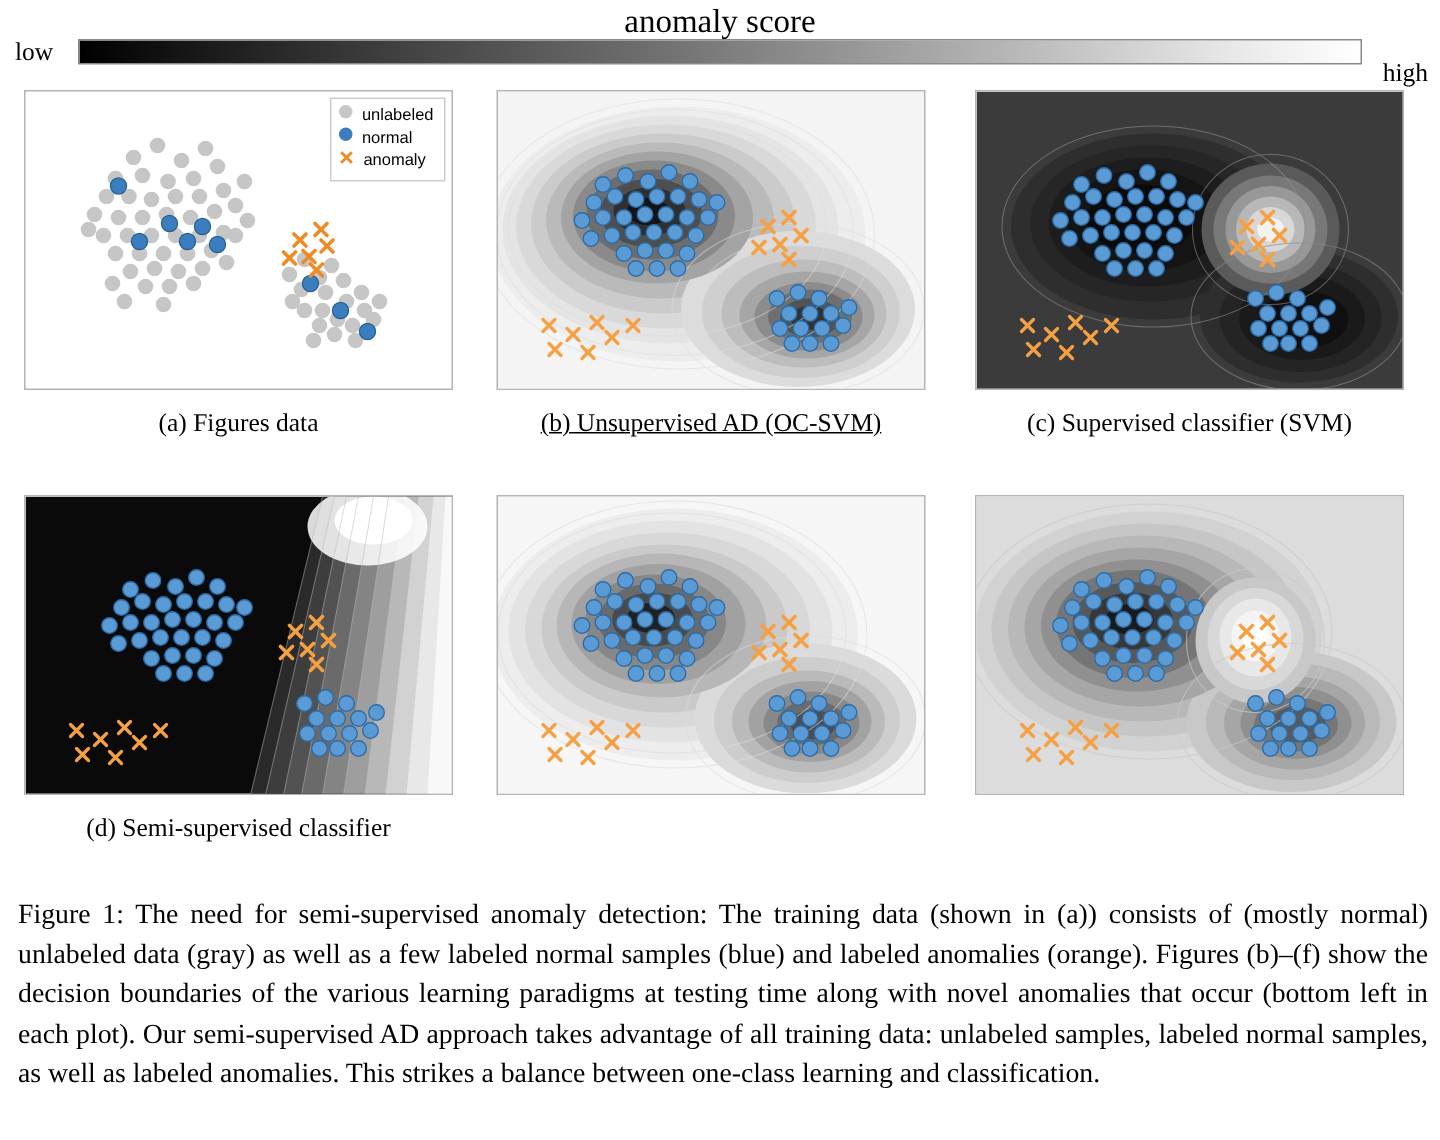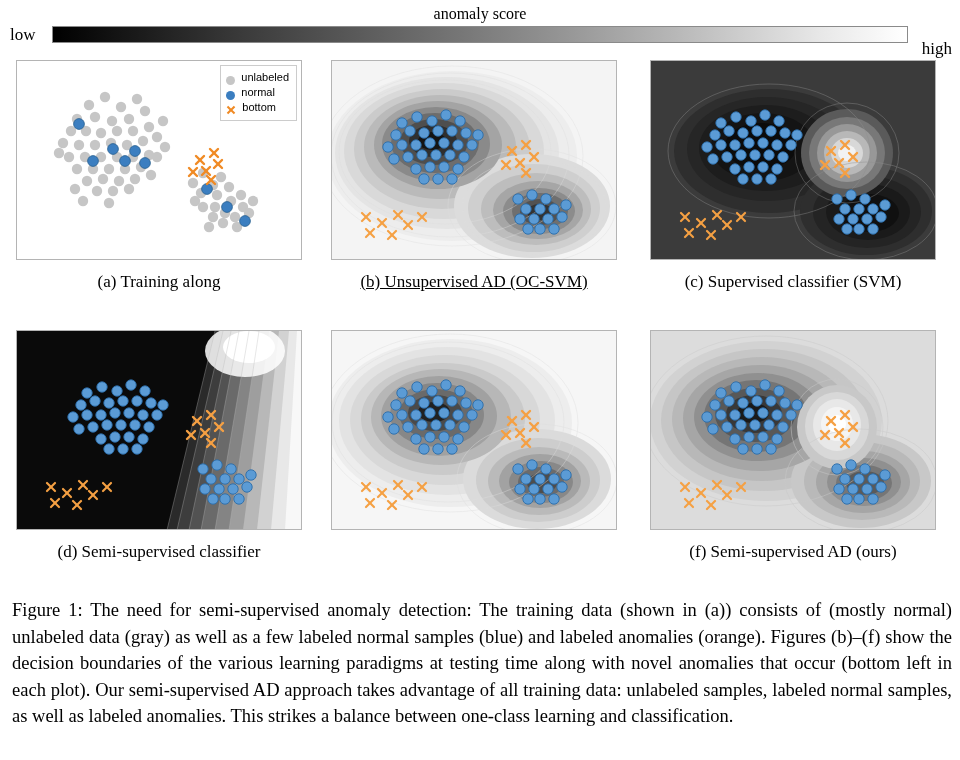--- a/index.html
+++ b/index.html
@@ -28,21 +28,21 @@
     top: 4px;
     width: 960px;
     height: 48px;
   }
   .cbar-title {
     position: absolute;
     left: 0;
     top: 0;
     width: 960px;
     text-align: center;
-    font-size: 16px;
+    font-size: 22px;
     line-height: 20px;
   }
   .cbar-bar {
     position: absolute;
     left: 52px;
     top: 22px;
     width: 856px;
     height: 17px;
     background: linear-gradient(to right, #000000 0%, #3a3a3a 22%, #777777 48%, #b5b5b5 72%, #e8e8e8 90%, #ffffff 100%);
     border: 1px solid #8a8a8a;
@@ -100,21 +100,21 @@
     background: #ffffff;
     border: 1px solid #cccccc;
     padding: 4px 7px 5px 5px;
     font-family: "Liberation Sans", sans-serif;
     font-size: 11px;
     line-height: 15px;
     z-index: 5;
   }
   .legend-row {
     display: flex;
-    align-items: flex-end;
+    align-items: flex-start;
     gap: 6px;
     height: 15px;
   }
   .lg-dot {
     width: 9px; height: 9px; border-radius: 50%;
     display: inline-block;
   }
   .lg-x {
     width: 10px; height: 10px;
     display: inline-block;
@@ -271,25 +271,25 @@
       <div class="legend-row">
         <span class="lg-dot" style="background:#c6c6c6"></span>
         <span>unlabeled</span>
       </div>
       <div class="legend-row">
         <span class="lg-dot" style="background:#3b7ec0"></span>
         <span>normal</span>
       </div>
       <div class="legend-row">
         <span class="lg-x"></span>
-        <span>bottom</span>
+        <span>anomaly</span>
       </div>
     </div>
   </div>
-  <div class="caption cA">(a) Training along</div>
+  <div class="caption cA">(a) Figures data</div>
 
   <div class="panel pB">
     <svg width="285" height="199" viewBox="0 0 285 199">
       <rect x="0" y="0" width="285" height="199" fill="#f4f4f4"></rect>
       <g fill="none">
         <ellipse cx="120" cy="95" rx="125" ry="85" fill="#ededed"></ellipse>
         <ellipse cx="115" cy="92" rx="112" ry="76" fill="#e4e4e4"></ellipse>
         <ellipse cx="112" cy="90" rx="100" ry="68" fill="#d9d9d9"></ellipse>
         <ellipse cx="110" cy="88" rx="88" ry="60" fill="#cbcbcb"></ellipse>
         <ellipse cx="108" cy="86" rx="76" ry="52" fill="#bababa"></ellipse>
@@ -948,17 +948,16 @@
             <line x1="86" y1="152" x2="94" y2="160"></line>
             <line x1="94" y1="152" x2="86" y2="160"></line>
           </g>
         <g>
             <line x1="56" y1="170" x2="64" y2="178"></line>
             <line x1="64" y1="170" x2="56" y2="178"></line>
           </g>
       </g>
     </svg>
   </div>
-  <div class="caption cF">(f) Semi-supervised AD (ours)</div>
 
   <div class="figcap">Figure 1: The need for semi-supervised anomaly detection: The training data (shown in (a)) consists of (mostly normal) unlabeled data (gray) as well as a few labeled normal samples (blue) and labeled anomalies (orange). Figures (b)–(f) show the decision boundaries of the various learning paradigms at testing time along with novel anomalies that occur (bottom left in each plot). Our semi-supervised AD approach takes advantage of all training data: unlabeled samples, labeled normal samples, as well as labeled anomalies. This strikes a balance between one-class learning and classification.</div>
 
 </div>
 
 </body></html>

